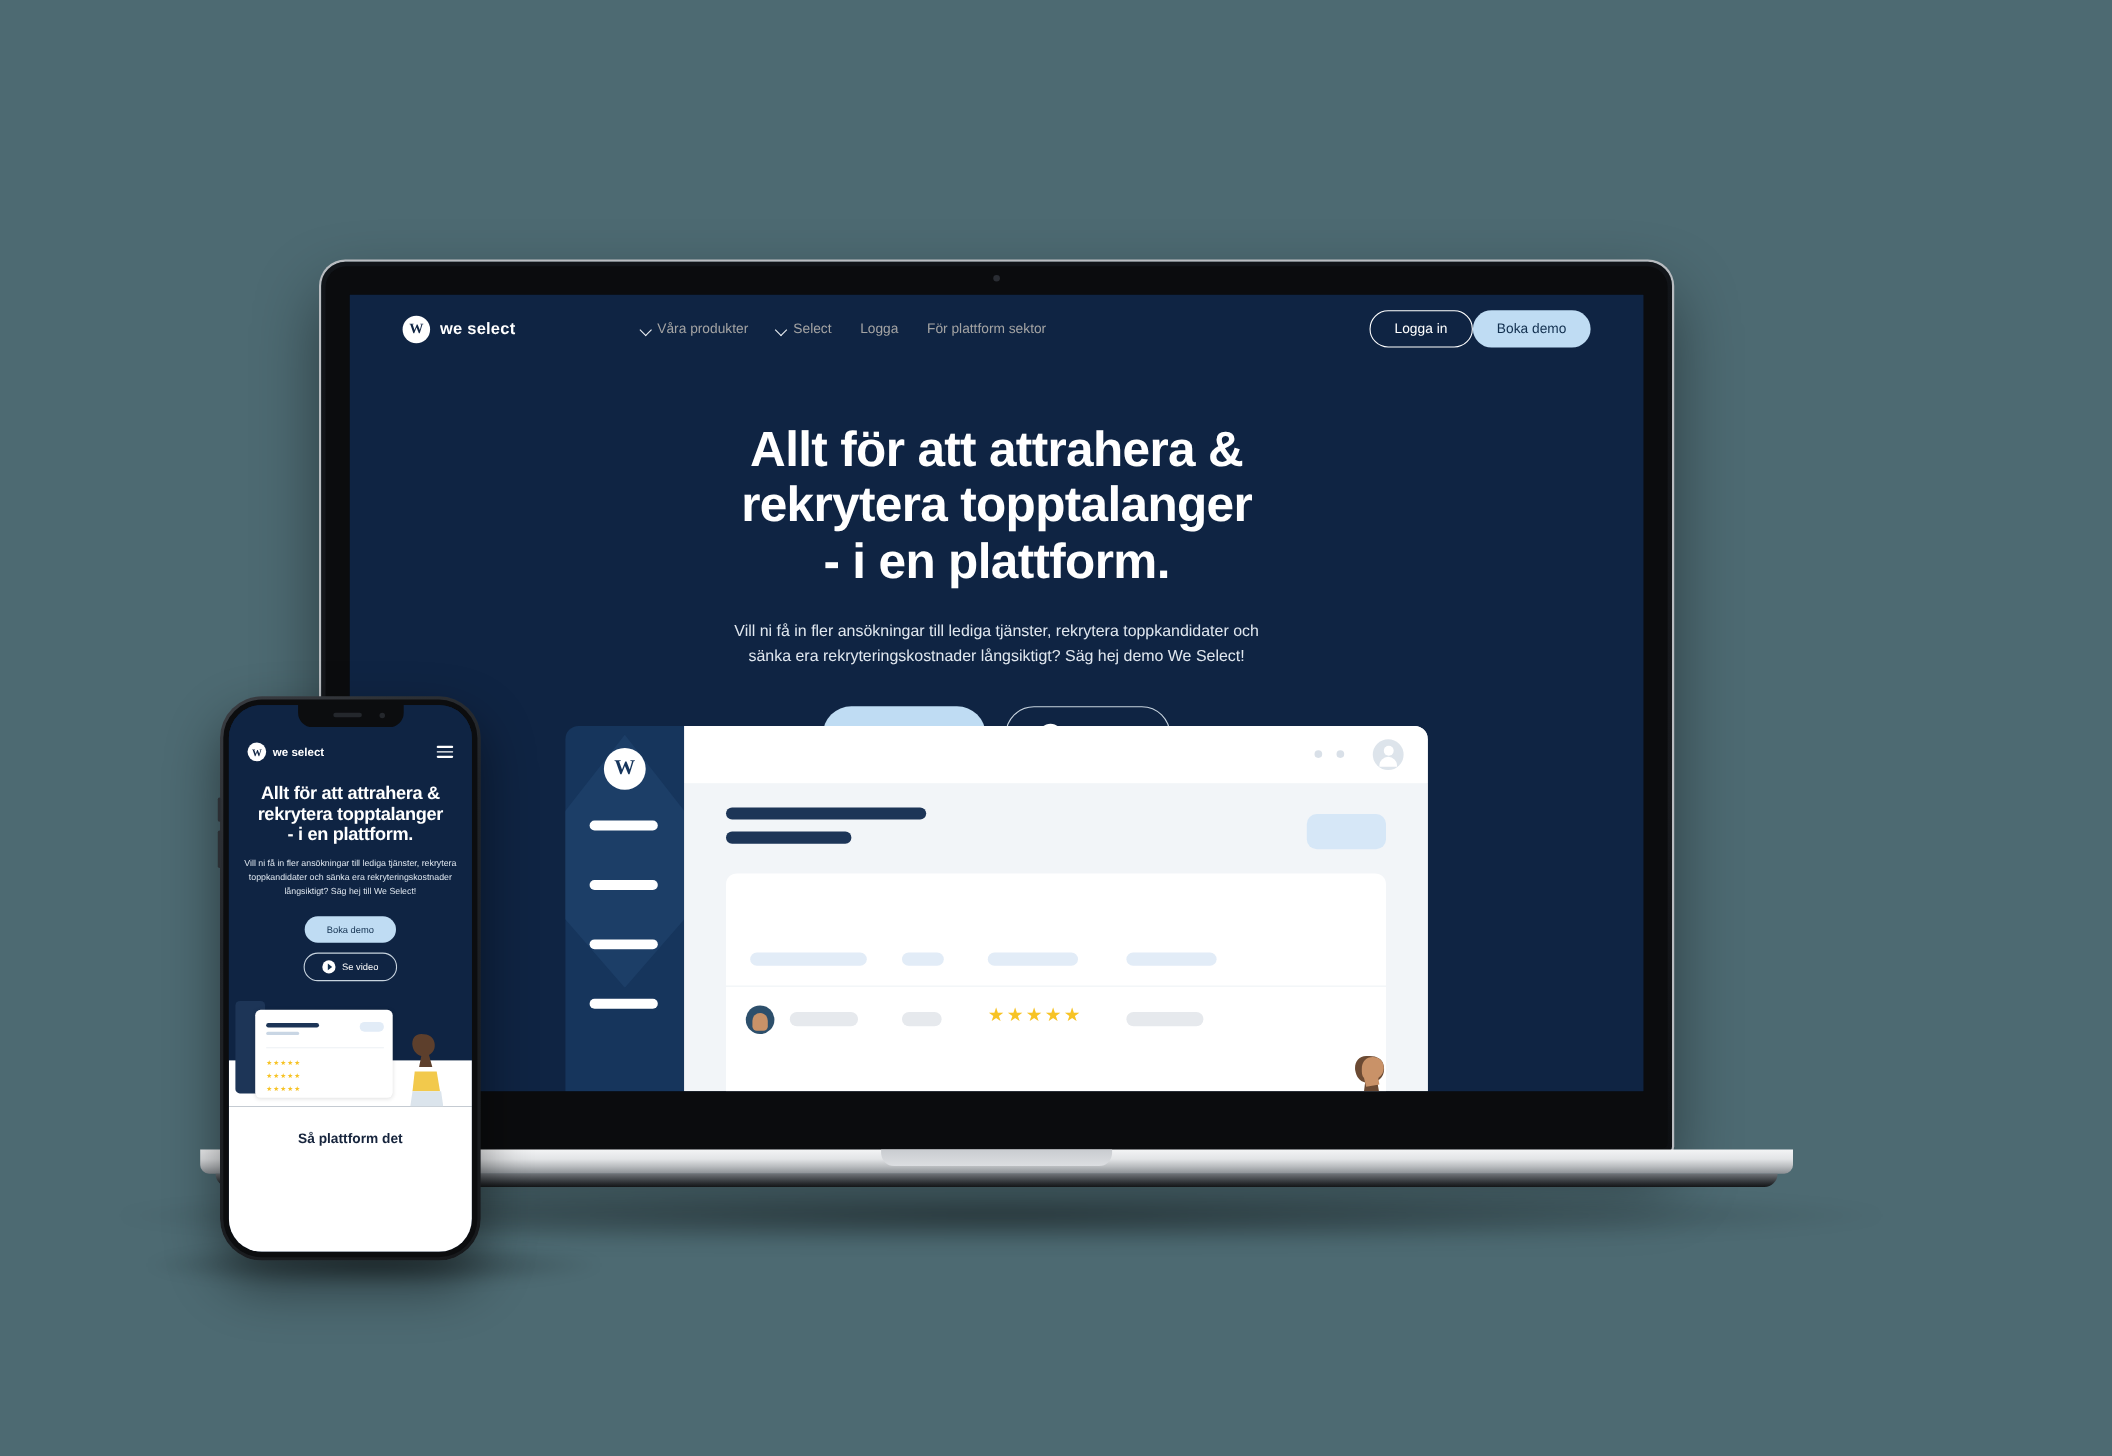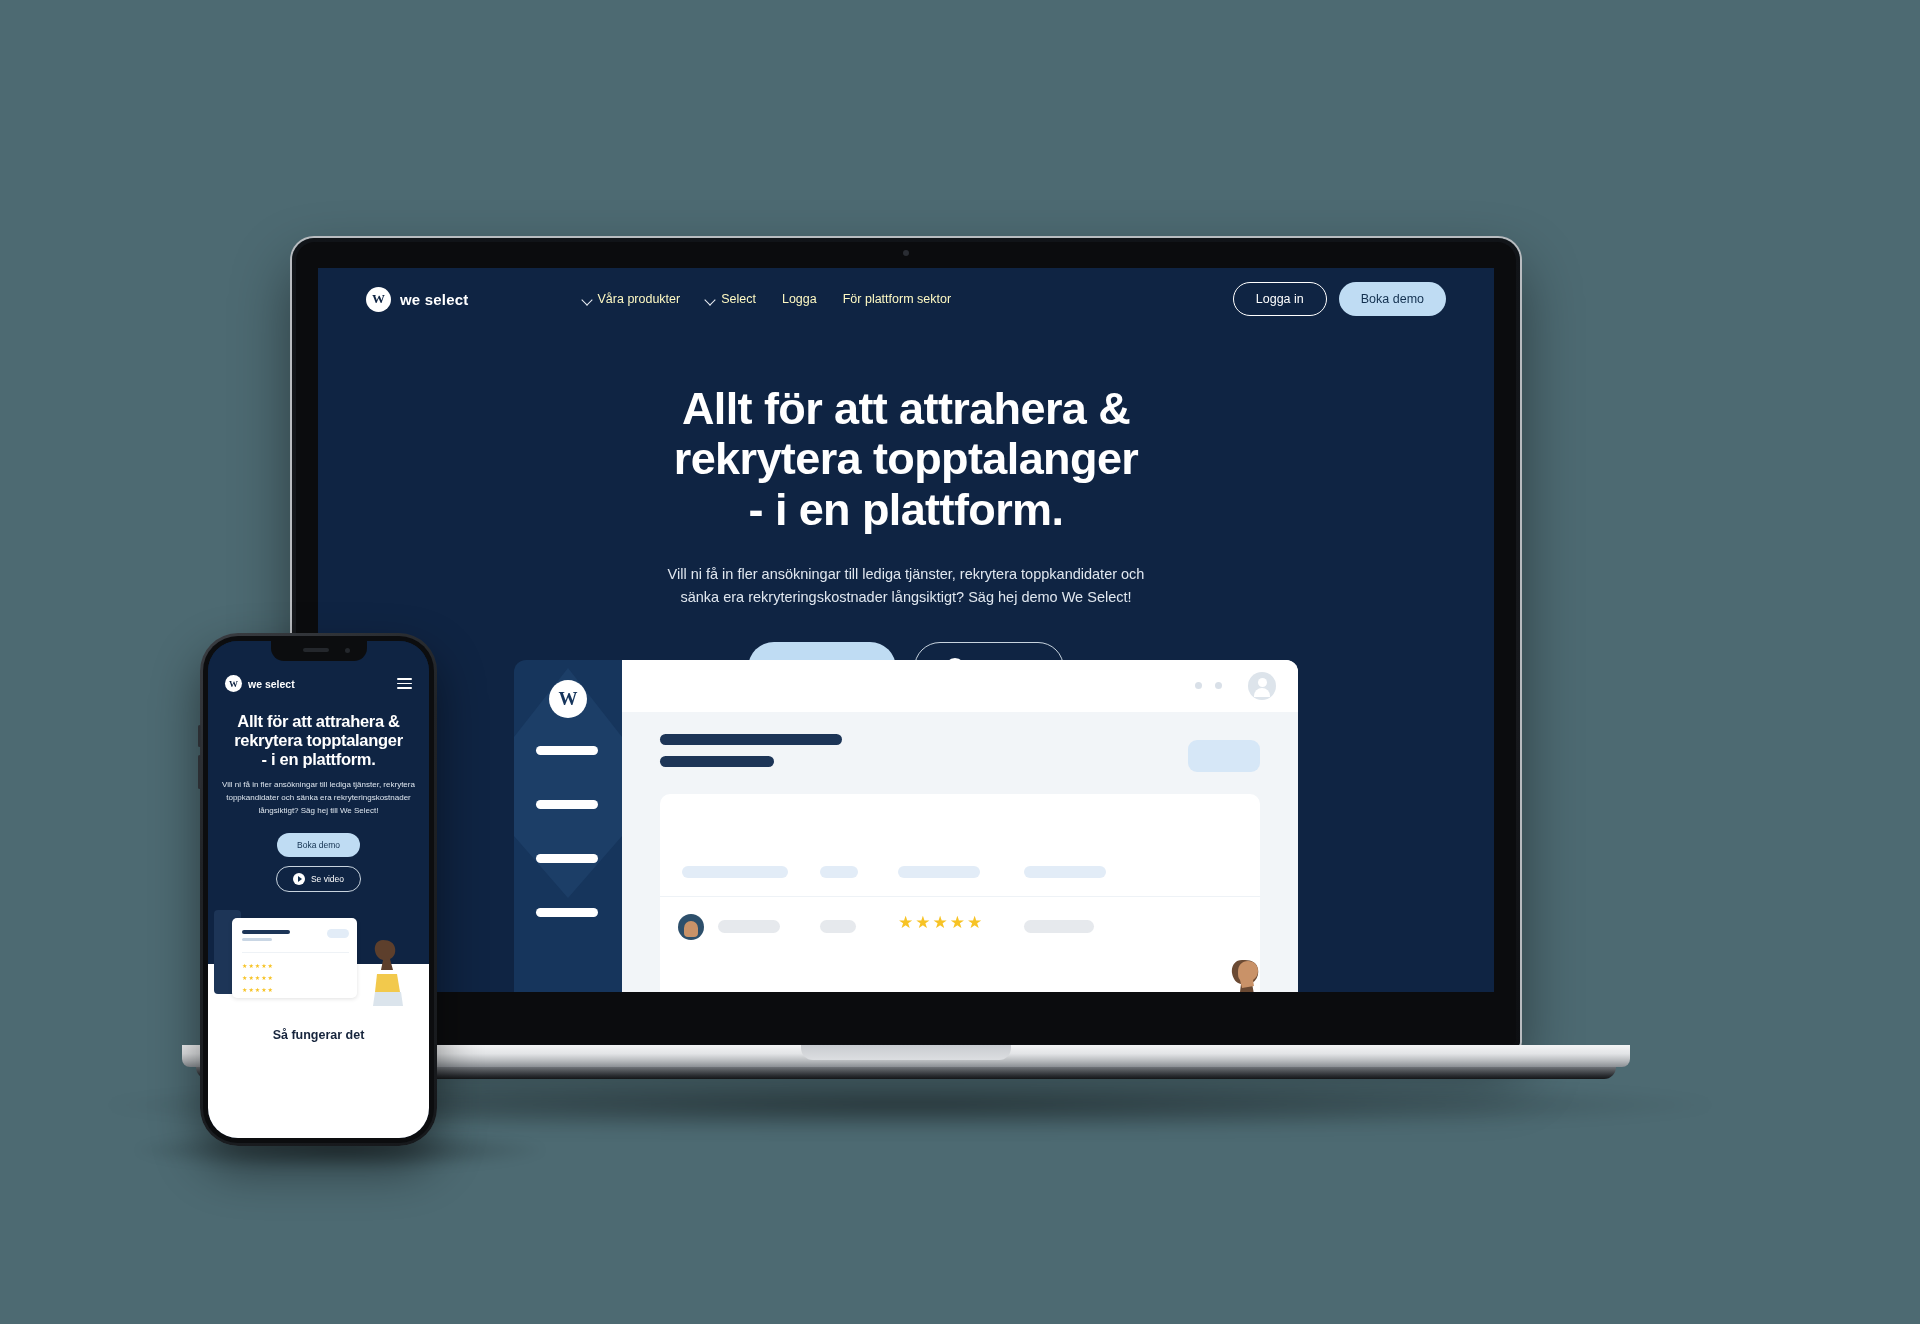--- a/index.html
+++ b/index.html
@@ -87,32 +87,32 @@
   .logo { display: flex; align-items: center; gap: 9px; }
   .logo-mark {
     width: 25px; height: 25px; border-radius: 50%;
     background: #fff; color: #0f2443;
     display: flex; align-items: center; justify-content: center;
     font-weight: 700; font-size: 13px; font-family: "Liberation Serif", serif;
   }
   .logo-text { color: #fff; font-size: 15px; font-weight: 700; letter-spacing: .2px; }
   .nav-links { display: flex; align-items: center; gap: 26px; margin-left: 114px; }
   .nav-link {
-    color: #fef9c3; font-size: 12.5px;
+    color: #a3a3a3; font-size: 12.5px;
     display: flex; align-items: center; gap: 6px;
     cursor: pointer; white-space: nowrap;
   }
   .chev { width: 9px; height: 9px; position: relative; display: inline-block; }
   .chev::before {
     content: ""; position: absolute; left: 0; top: 1px;
     width: 7px; height: 7px;
     border-right: 1.4px solid #e9edf2; border-bottom: 1.4px solid #e9edf2;
     transform: rotate(45deg);
   }
-  .nav-actions { margin-left: auto; display: flex; align-items: flex-start; gap: 12px; }
+  .nav-actions { margin-left: auto; display: flex; align-items: flex-start; }
   .btn {
     border-radius: 999px; font-size: 12.5px;
     display: inline-flex; align-items: center; justify-content: center;
     cursor: pointer; white-space: nowrap;
   }
   .btn-outline {
     border: 1.3px solid #fff; color: #fff; background: transparent;
     padding: 9px 22px;
   }
   .btn-light { background: #bfdcf3; color: #12304f; padding: 10px 22px; font-weight: 500; }
@@ -463,18 +463,18 @@
             </div>
             <svg style="position:absolute;right:26px;bottom:0;width:44px;height:72px" viewBox="0 0 44 72">
               <path d="M24 6c-6 0-9 5-8 11 1 5 4 8 8 9l-2 10h12l-3-11c4-2 6-6 5-11-1-5-5-8-12-8z" fill="#5d3f2c"></path>
               <path d="M18 40h20l3 18H16z" fill="#f2c94c"></path>
               <path d="M16 58h26l2 14H14z" fill="#dbe4ec"></path>
             </svg>
           </div>
         </div>
 
         <div class="ph-sec-white">
-          <h2>Så fungerar det</h2>
+          <h2>Så plattform det</h2>
         </div>
       </div>
     </div>
   </div>
 </div>
 
 </body></html>

